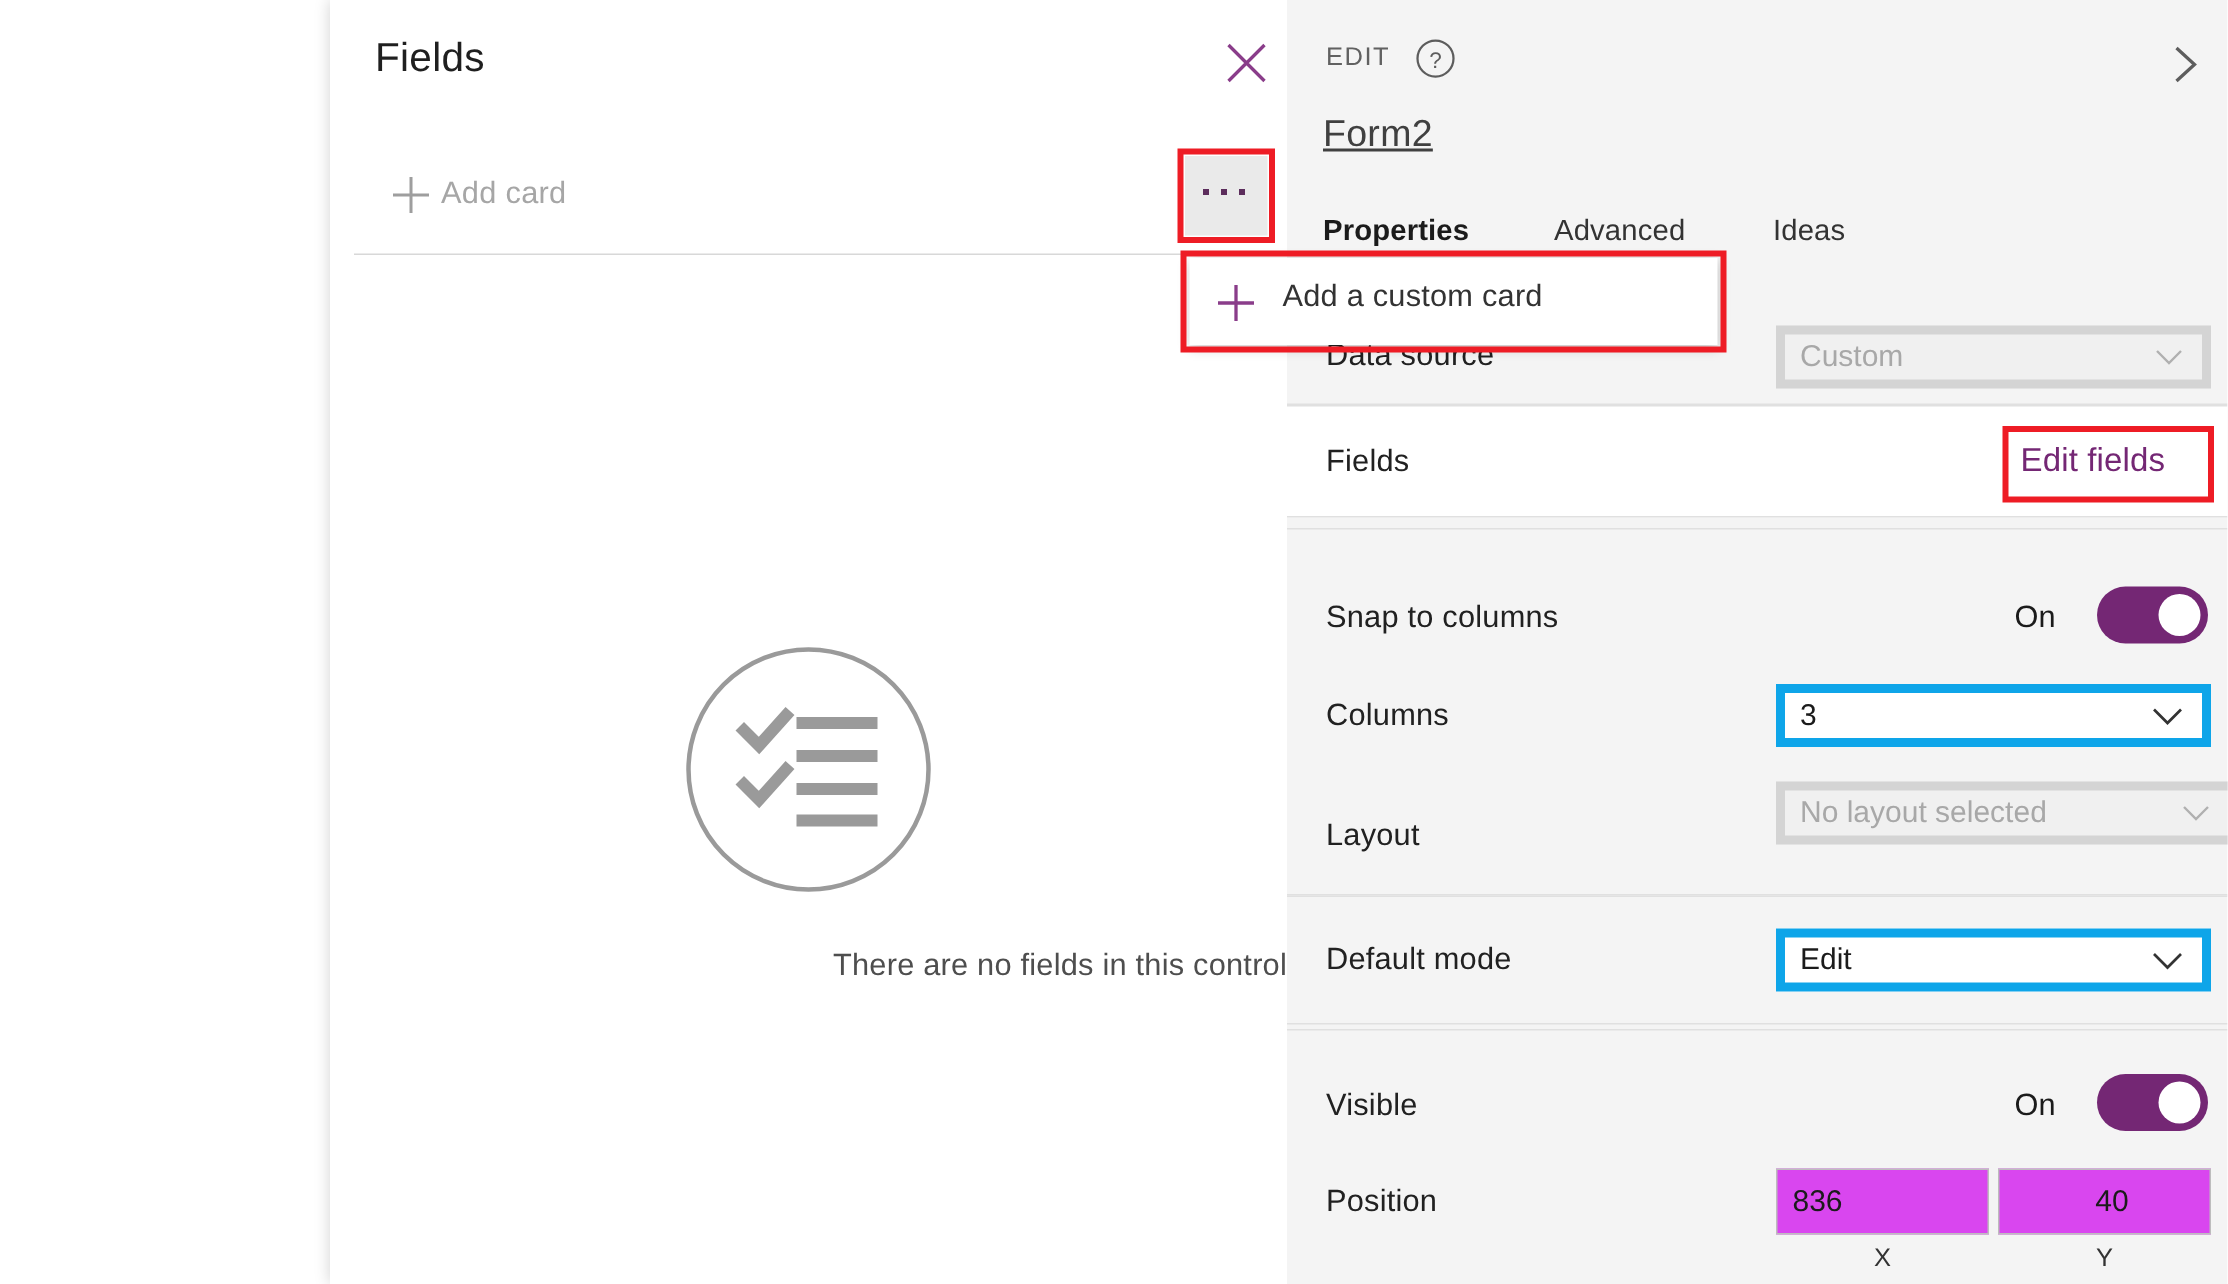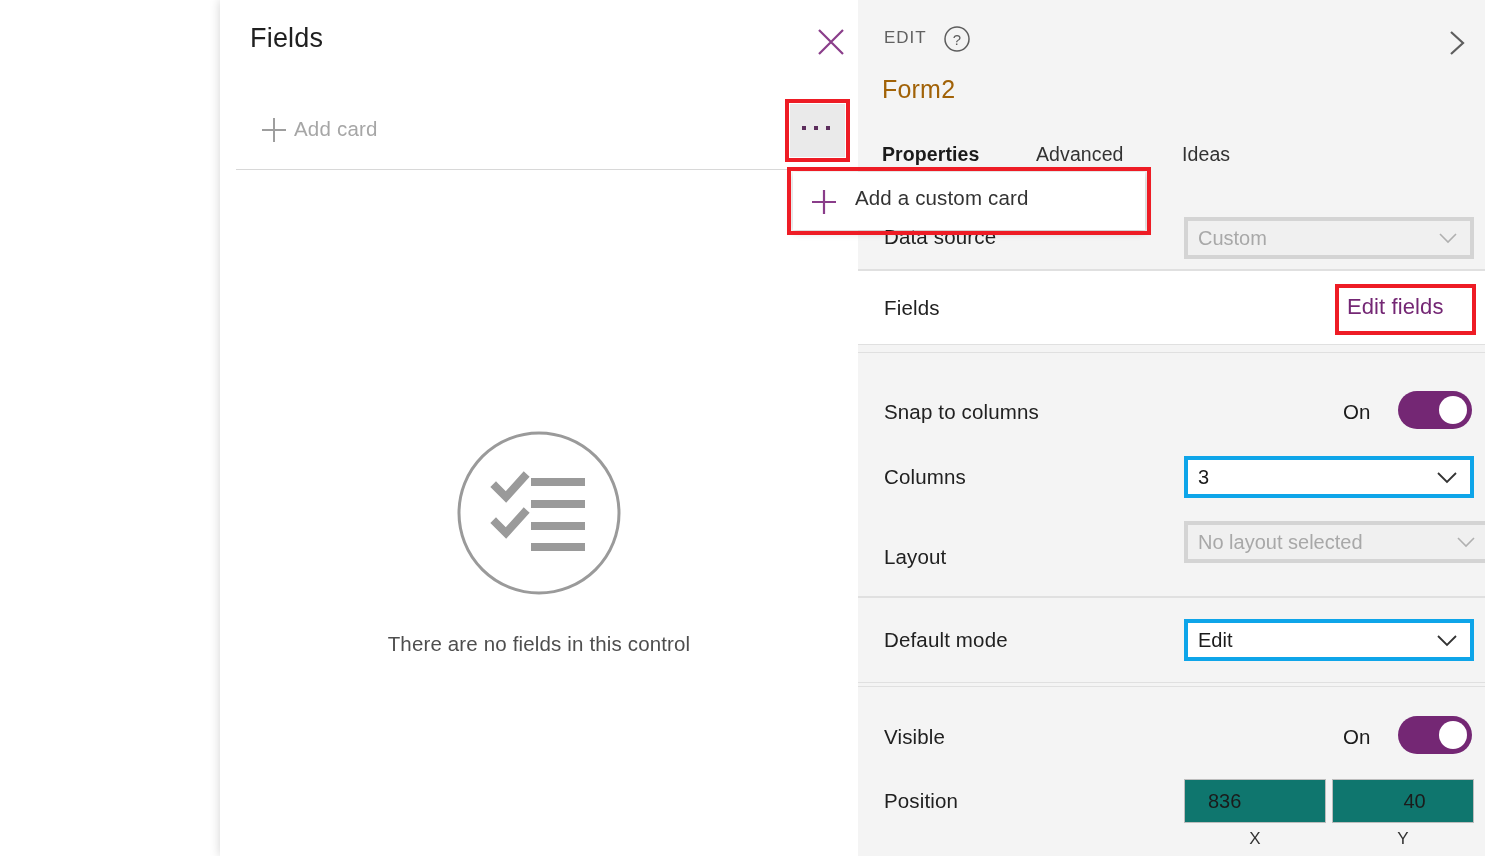--- a/index.html
+++ b/index.html
@@ -151,21 +151,21 @@
     display: block;
     width: 4px; height: 4px;
     background: #5c2d5c;
   }
 
   
   #fields-empty-state {
     position: absolute;
     left: 0; top: 430px;
     width: 638px;
-    text-align: center;
+    text-align: right;
   }
   #fields-empty-icon {
     width: 166px; height: 166px;
     margin: 0 auto;
   }
   #fields-empty-text {
     margin-top: 36px;
     font-size: 20.5px;
     color: #4e4e4e;
     letter-spacing: .15px;
@@ -221,22 +221,23 @@
   #collapse-panel-button {
     position: absolute;
     left: 578px; top: 22px;
     width: 42px; height: 42px;
     cursor: pointer;
   }
   #control-name {
     position: absolute;
     left: 24px; top: 75px;
     font-size: 25px;
-    color: #a16207;
+    color: #404040;
     letter-spacing: .2px;
+    text-decoration: underline;
   }
 
   #properties-tabs {
     position: absolute;
     left: 0; top: 140px;
     width: 627px; height: 42px;
   }
   .prop-tab {
     position: absolute;
     top: 3px;
@@ -273,21 +274,21 @@
     position: absolute;
     left: 26px;
     font-size: 20.5px;
     color: #212121;
     letter-spacing: .15px;
   }
 
   .prop-select {
     position: absolute;
     box-sizing: border-box;
-    border: 4px solid #0ea5e9;
+    border: 6px solid #0ea5e9;
     background: #ffffff;
     height: 42px;
     font-size: 20px;
     color: #1b1b1b;
     display: flex;
     align-items: center;
     cursor: pointer;
   }
   .prop-select.disabled {
     background: #f0f0f0;
@@ -316,25 +317,25 @@
     width: 28px; height: 28px;
     border-radius: 50%;
     background: #ffffff;
   }
 
   .num-input {
     position: absolute;
     box-sizing: border-box;
     width: 142px; height: 44px;
     border: 1px solid #bdbdbd;
-    background: #0f766e;
+    background: #d946ef;
     font-size: 20px;
     color: #1b1b1b;
     line-height: 42px;
-    padding-left: 23px;
+    padding-left: 10px;
     cursor: text;
   }
   .axis-caption {
     position: absolute;
     font-size: 17px;
     color: #333333;
     text-align: center;
     width: 142px;
   }
 

